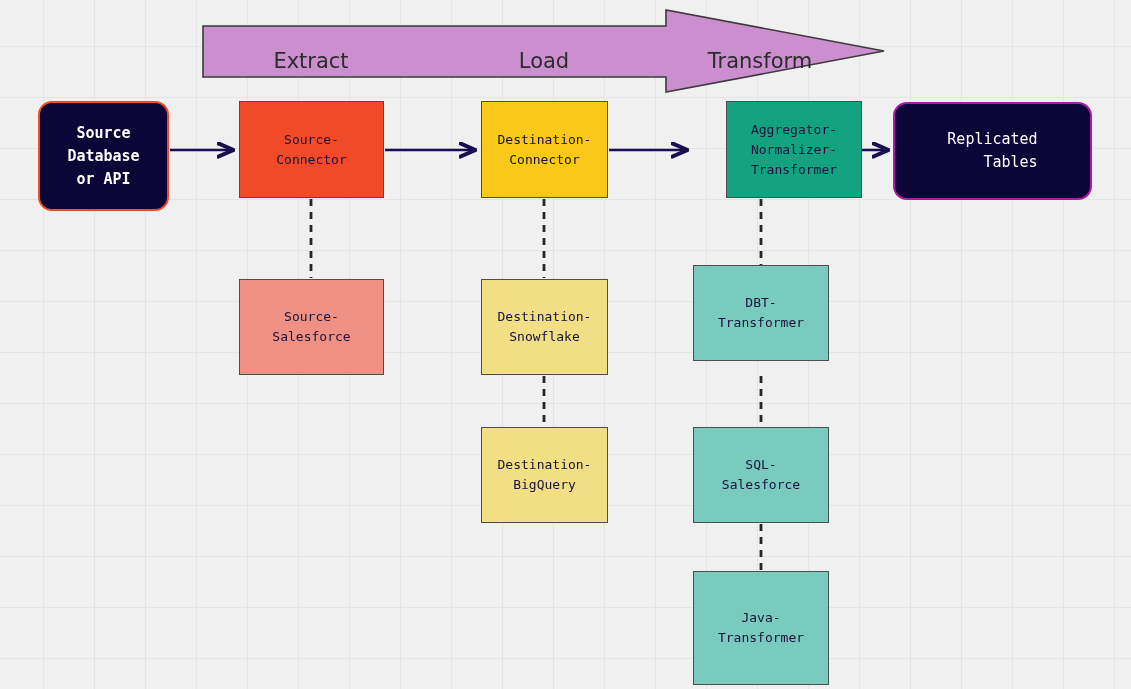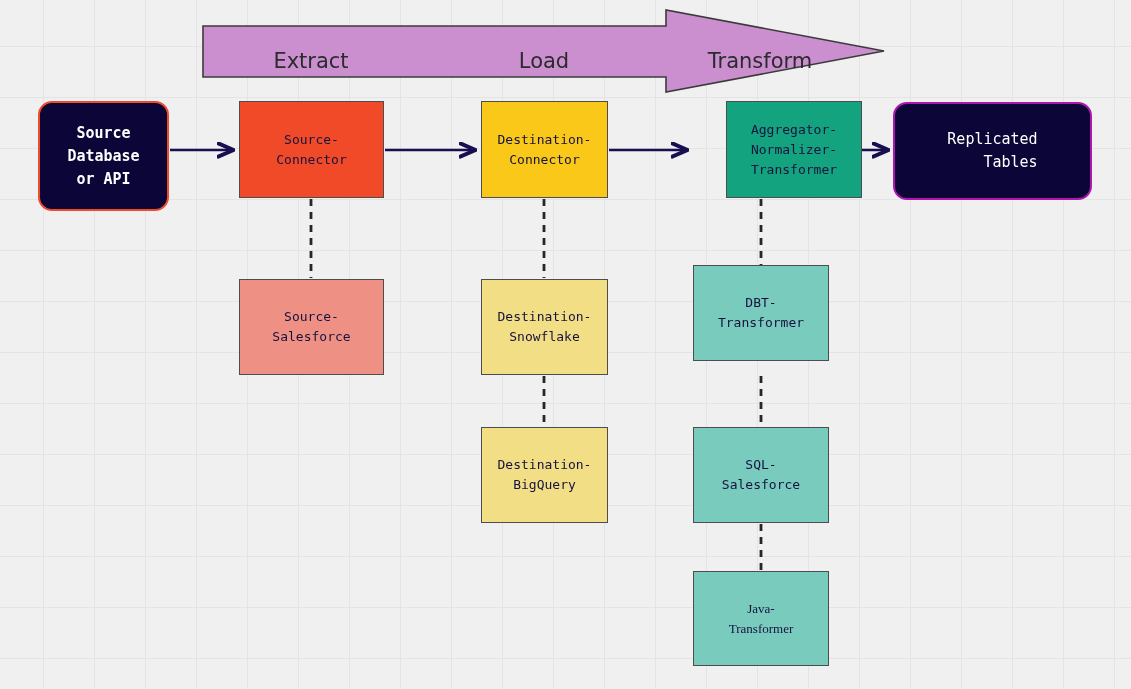--- a/index.html
+++ b/index.html
@@ -81,22 +81,22 @@
   .n-snowflake   { left: 481px; top: 279px; width: 127px; height: 96px;
                    background: #f2de84; }
   .n-dbt         { left: 693px; top: 265px; width: 136px; height: 96px;
                    background: #79cbbd; }
 
   .n-bigquery    { left: 481px; top: 427px; width: 127px; height: 96px;
                    background: #f2de84; }
   .n-sql         { left: 693px; top: 427px; width: 136px; height: 96px;
                    background: #79cbbd; }
 
-  .n-java        { left: 693px; top: 571px; width: 136px; height: 95px;
-                   background: #79cbbd; font-family: Liberation Serif, serif; }
+  .n-java        { left: 693px; top: 571px; width: 136px; height: 114px;
+                   background: #79cbbd; }
 
   
   .connector-layer {
     position: absolute; left: 0; top: 0;
     width: 1131px; height: 689px;
     pointer-events: none;
   }
 </style>
 </head>
 <body>

